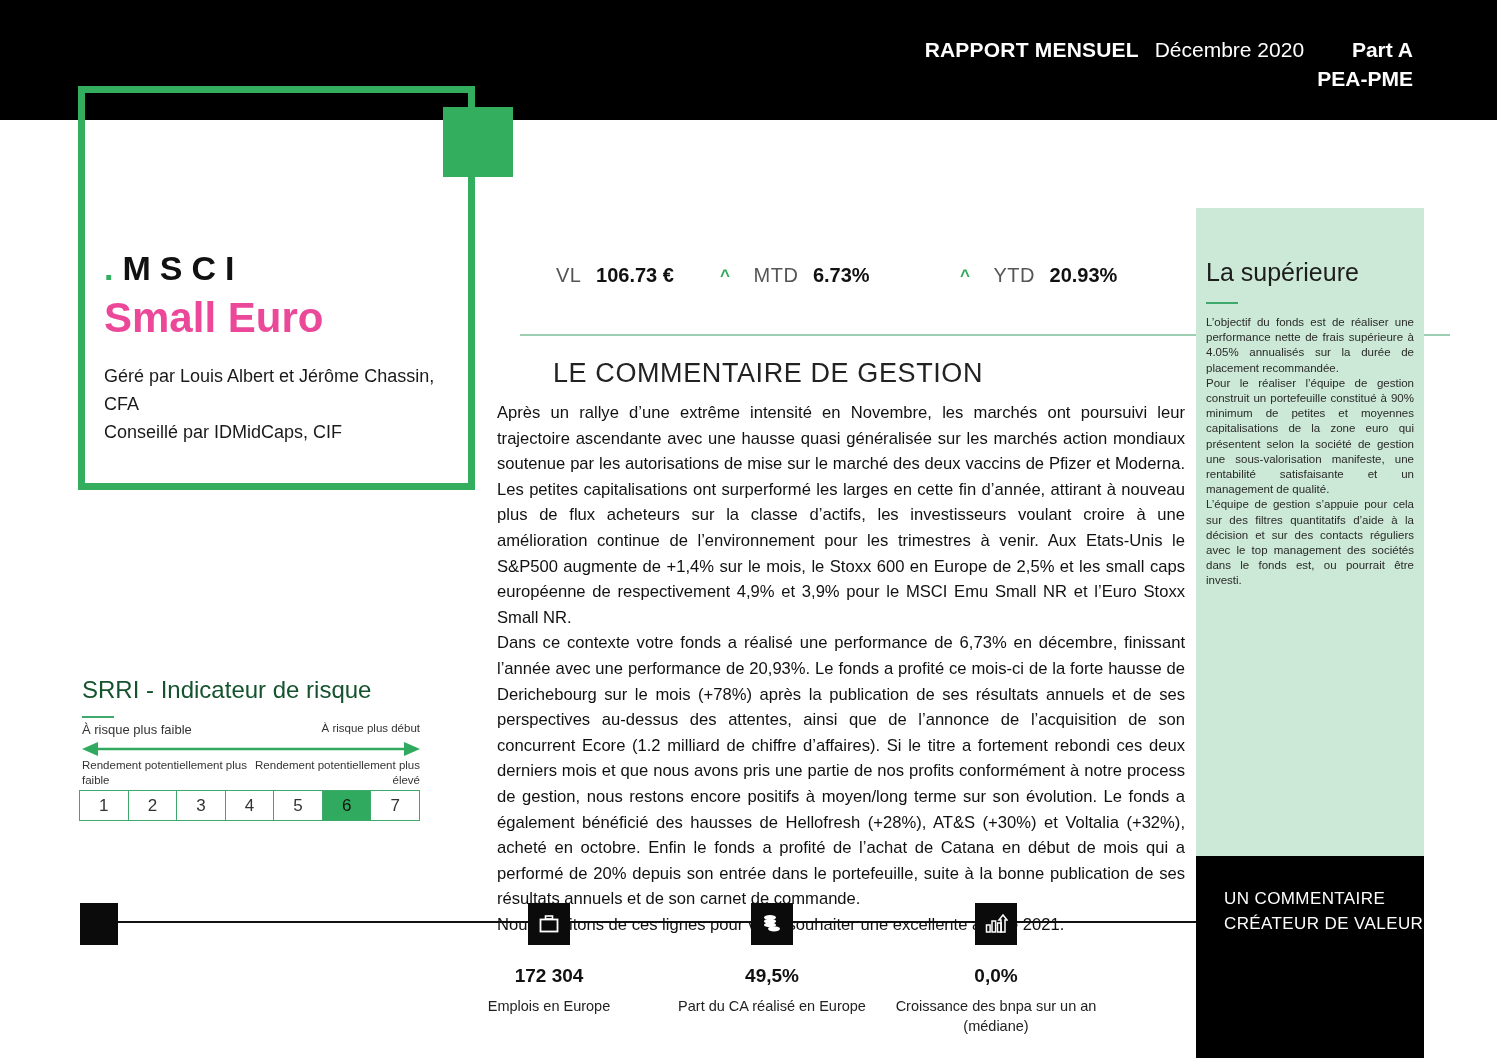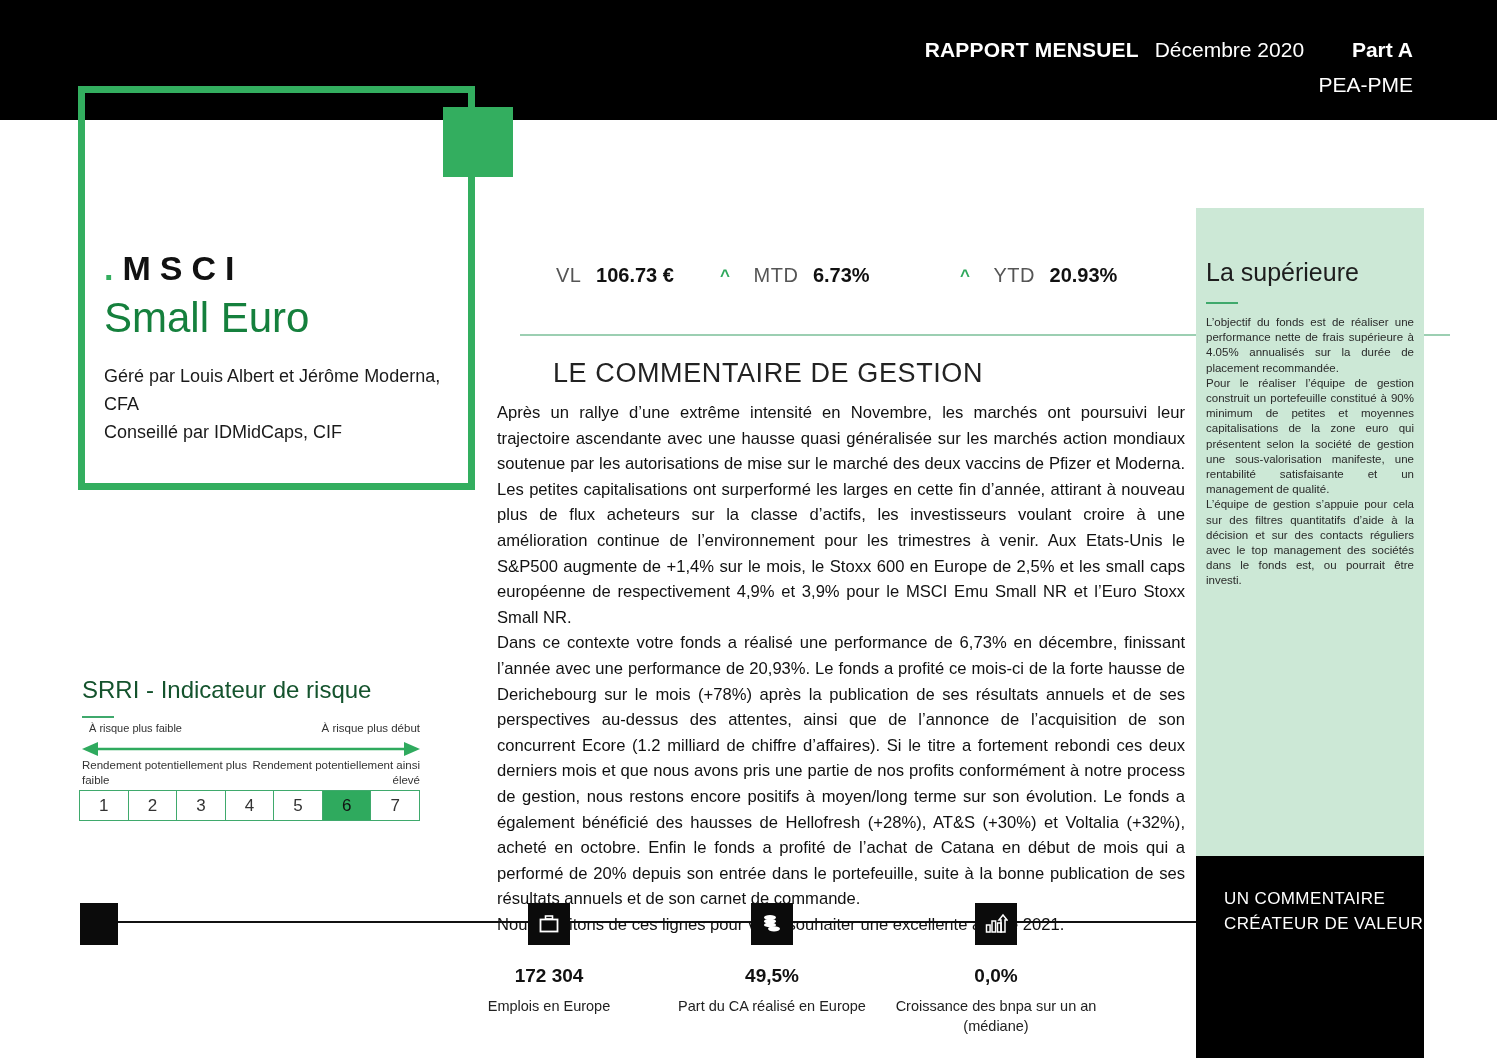--- a/index.html
+++ b/index.html
@@ -18,39 +18,39 @@
     position:absolute;left:0;top:0;width:1497px;height:120px;
     background:#000000;
   }
   .header-texts{
     position:absolute;right:84px;top:36px;text-align:right;color:#ffffff;
   }
   .hline1{white-space:nowrap;font-size:21px;line-height:28px;}
   .hl-rapport{font-weight:bold;letter-spacing:.2px;}
   .hl-date{font-weight:300;margin-left:10px;}
   .hl-part{font-weight:bold;margin-left:42px;}
-  .hline2{font-size:21px;font-weight:normal;line-height:30px;margin-top:6px;}
+  .hline2{font-size:21px;font-weight:bold;line-height:30px;margin-top:0;}
 
   
   .green-frame{
     position:absolute;left:78px;top:86px;width:397px;height:404px;
     border:7px solid #33AE5F;box-sizing:border-box;background:transparent;
   }
   .green-frame-inner-mask{
     position:absolute;left:85px;top:93px;width:383px;height:27px;background:#000000;
   }
   .green-square{
     position:absolute;left:443px;top:107px;width:70px;height:70px;background:#33AE5F;
   }
 
   
   .identity{position:absolute;left:104px;top:248px;width:360px;}
   .brand{font-size:34px;font-weight:bold;letter-spacing:9px;line-height:40px;color:#111;}
   .brand .dot{color:#33AE5F;}
-  .fundname{font-size:42px;font-weight:400;line-height:56px;color:#15803d;margin-top:2px;}
+  .fundname{font-size:42px;font-weight:700;line-height:56px;color:#ec4899;margin-top:2px;}
   .managers{font-size:18px;font-weight:300;line-height:28px;color:#1a1a1a;margin-top:16px;}
 
   
   .kpis{position:absolute;left:520px;top:258px;width:660px;height:40px;}
   .kpi{position:absolute;top:0;white-space:nowrap;font-size:20px;line-height:34px;}
   .kpi .lbl{color:#555;font-weight:300;letter-spacing:.5px;}
   .kpi .val{color:#111;font-weight:bold;margin-left:9px;}
   .chev{display:inline-block;color:#2FA85C;font-size:17px;font-weight:bold;margin-right:18px;
         transform:translateY(-1px);}
   #kpi-vl{left:36px;}
@@ -97,21 +97,21 @@
   .tagline-text{
     position:absolute;left:1224px;top:886px;width:200px;
     color:#ffffff;font-size:17px;line-height:25px;letter-spacing:.4px;font-weight:400;
   }
 
   
   .srri-title{
     position:absolute;left:82px;top:676px;font-size:24px;font-weight:300;color:#14532d;
   }
   .srri-underline{position:absolute;left:82px;top:716px;width:32px;height:2px;background:#3FA96C;}
-  .srri-lbl-left{position:absolute;left:82px;top:722px;font-size:11px;color:#333;margin-left:7px;}
+  .srri-lbl-left{position:absolute;left:82px;top:722px;font-size:13px;color:#333;}
   .srri-lbl-right{position:absolute;left:420px;top:722px;font-size:11.5px;color:#333;
                   transform:translateX(-100%);white-space:nowrap;}
   .srri-arrow{position:absolute;left:82px;top:742px;width:338px;height:14px;}
   .srri-sub-left{position:absolute;left:82px;top:758px;width:190px;font-size:11.5px;
                  line-height:15px;color:#333;}
   .srri-sub-right{position:absolute;left:230px;top:758px;width:190px;font-size:11.5px;
                   line-height:15px;color:#333;text-align:right;}
   .srri-scale{
     position:absolute;left:79px;top:790px;width:341px;height:31px;display:flex;
   }
@@ -152,21 +152,21 @@
     <div class="hline2">PEA-PME</div>
   </div>
 
   <div class="green-frame"></div>
   <div class="green-frame-inner-mask"></div>
   <div class="green-square"></div>
 
   <div class="identity">
     <div class="brand"><span class="dot">.</span><span>MSCI</span></div>
     <div class="fundname">Small Euro</div>
-    <div class="managers">Géré par Louis Albert et Jérôme Moderna, CFA</div>
+    <div class="managers">Géré par Louis Albert et Jérôme Chassin, CFA</div>
     <div class="managers" style="margin-top:0">Conseillé par IDMidCaps, CIF</div>
   </div>
 
   <div class="kpis">
     <div class="kpi" id="kpi-vl">
       <span class="lbl">VL</span>
       <span class="val">106.73 €</span>
     </div>
     <div class="kpi" id="kpi-mtd">
       <span class="chev">^</span>
@@ -205,21 +205,21 @@
   <div class="srri-lbl-left">À risque plus faible</div>
   <div class="srri-lbl-right">À risque plus début</div>
   <div class="srri-arrow">
     <svg width="338" height="14" viewBox="0 0 338 14">
       <line x1="14" y1="7" x2="324" y2="7" stroke="#2FAA5E" stroke-width="2.5"></line>
       <polygon points="0,7 16,0 16,14" fill="#2FAA5E"></polygon>
       <polygon points="338,7 322,0 322,14" fill="#2FAA5E"></polygon>
     </svg>
   </div>
   <div class="srri-sub-left">Rendement potentiellement plus faible</div>
-  <div class="srri-sub-right">Rendement potentiellement ainsi élevé</div>
+  <div class="srri-sub-right">Rendement potentiellement plus élevé</div>
   <div class="srri-scale">
     <div class="srri-cell">1</div>
     <div class="srri-cell">2</div>
     <div class="srri-cell">3</div>
     <div class="srri-cell">4</div>
     <div class="srri-cell">5</div>
     <div class="srri-cell active">6</div>
     <div class="srri-cell">7</div>
   </div>
 

